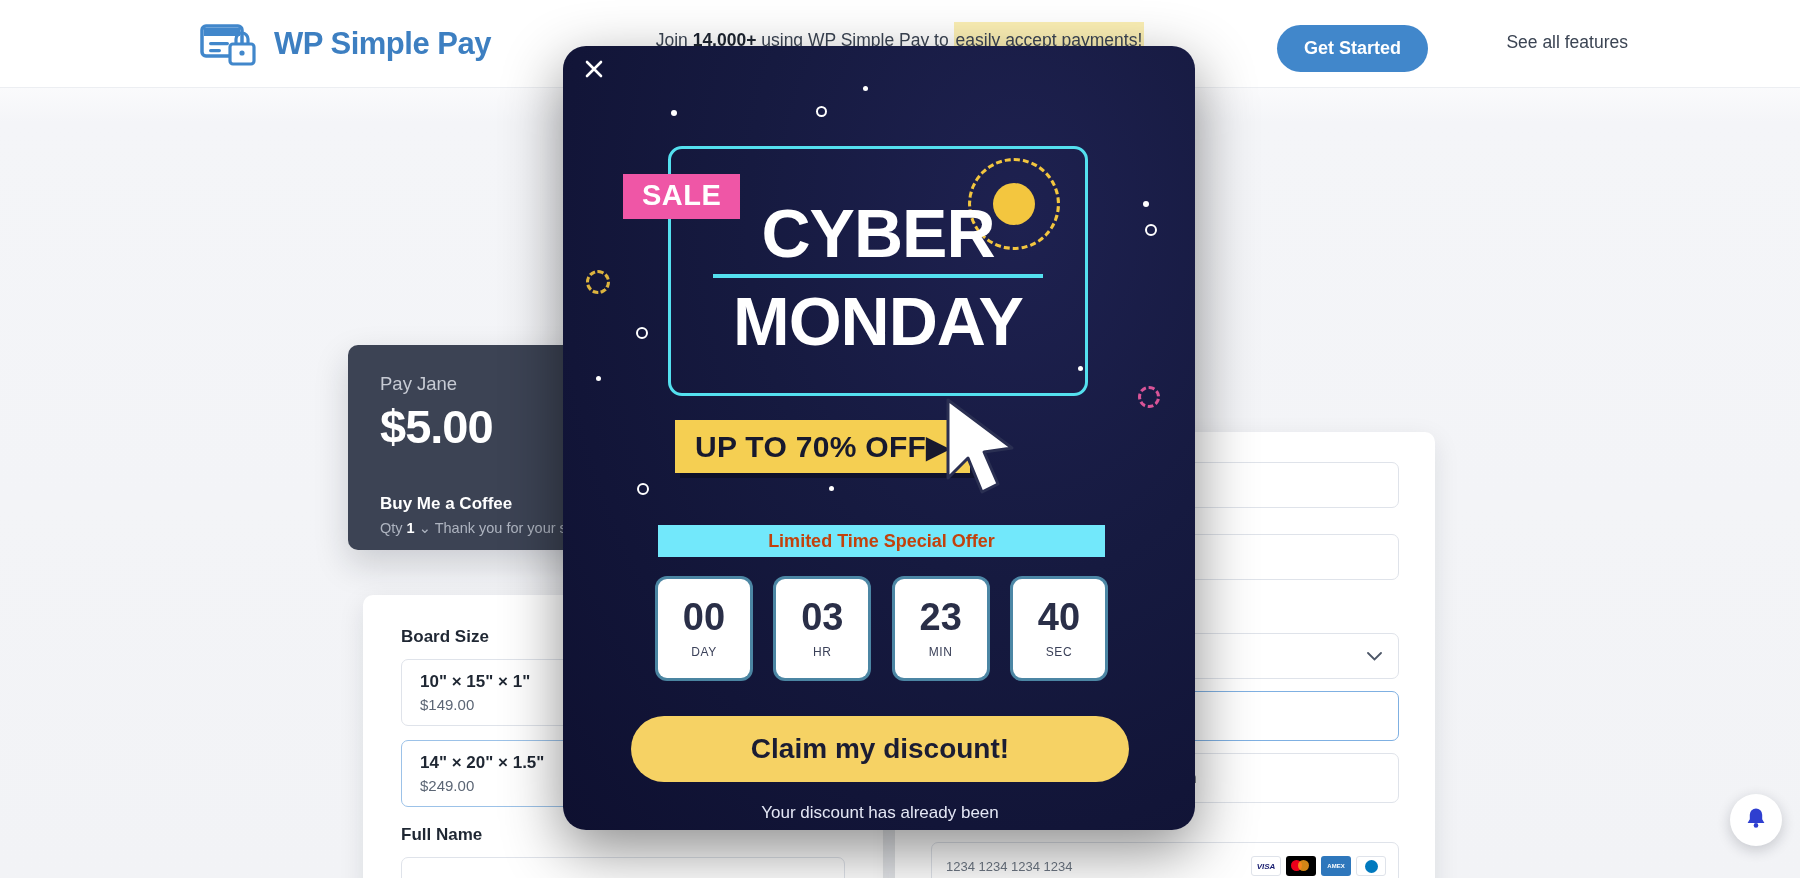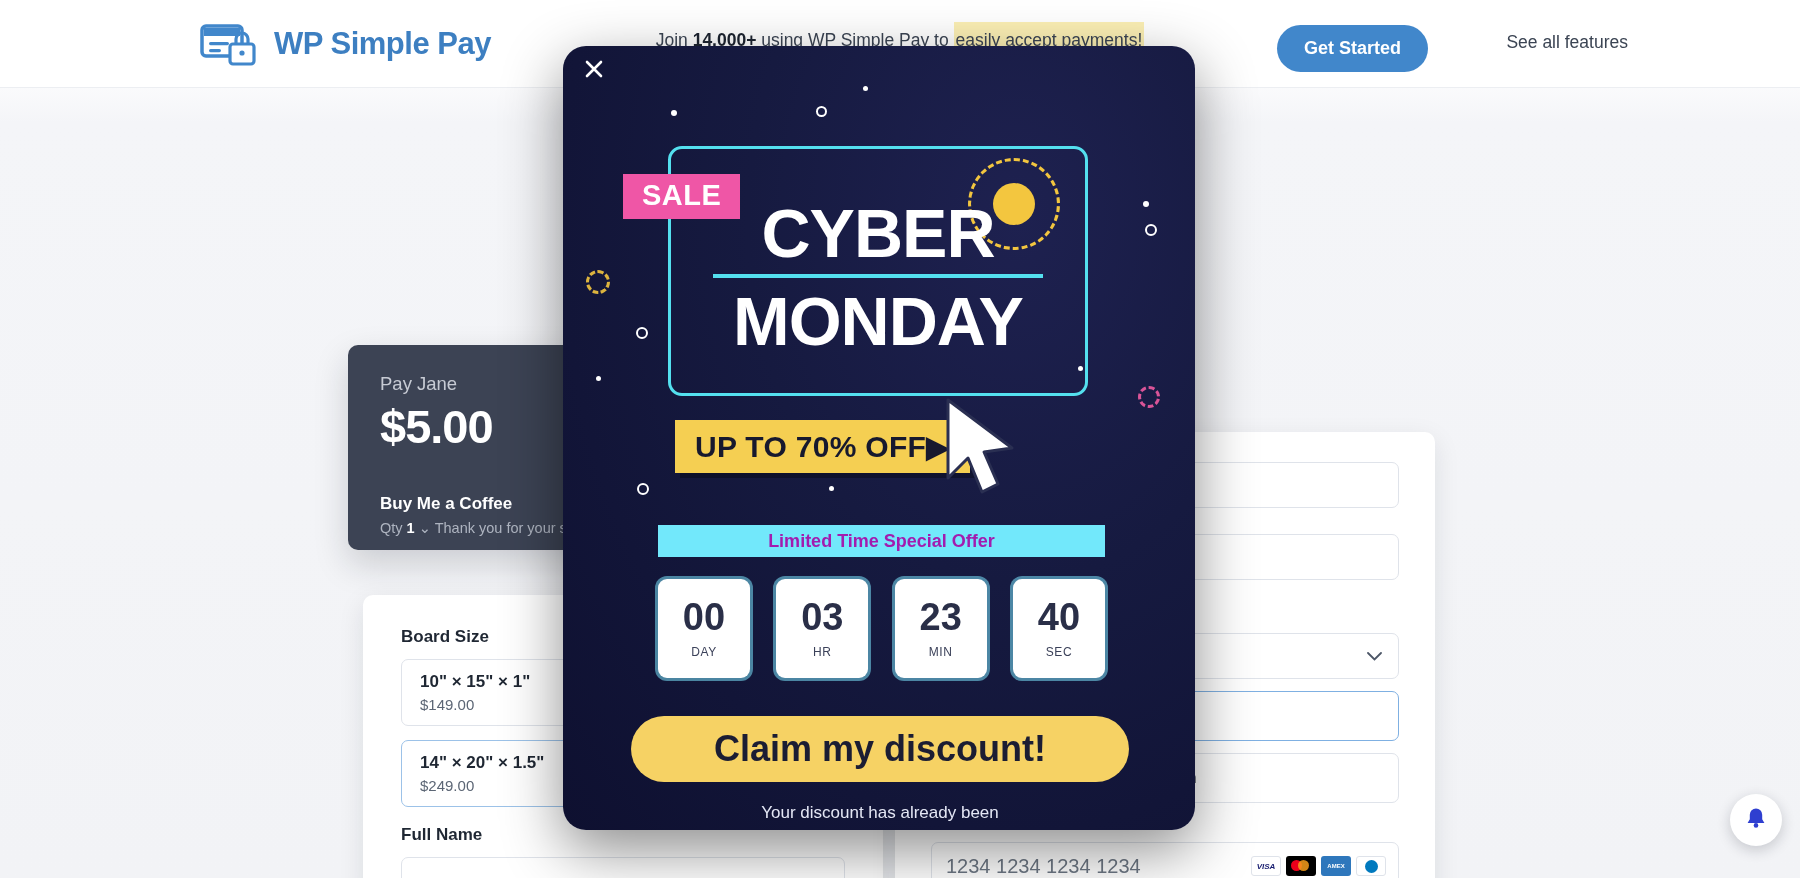--- a/index.html
+++ b/index.html
@@ -116,21 +116,21 @@
     display: flex; align-items: center; justify-content: center;
     font-size: 17px; font-weight: bold; color: #1f2733;
     margin-bottom: 12px; cursor: pointer;
   }
   .amt-btn.selected { border: 1.5px solid #7fb0e2; }
   .card-row {
     border: 1px solid #dfe3ea; border-radius: 7px; height: 48px;
     display: flex; align-items: center; padding: 0 12px 0 14px;
     justify-content: space-between; background: #fff;
   }
-  .card-ph { font-size: 20px; color: #6d7784; }
+  .card-ph { font-size: 13px; color: #6d7784; }
   .brands { display: flex; gap: 5px; align-items: center; }
   .brand { width: 30px; height: 20px; border-radius: 3px; }
 
   
   .bell-fab {
     position: absolute; right: 18px; bottom: 32px;
     width: 52px; height: 52px; border-radius: 50%;
     background: #ffffff; box-shadow: 0 4px 14px rgba(20,25,40,.20);
     display: flex; align-items: center; justify-content: center;
     cursor: pointer;
@@ -197,42 +197,42 @@
     background: #f5cf52; color: #17192e;
     font-size: 30px; font-weight: bold; letter-spacing: .3px;
     padding: 9px 20px; display: flex; align-items: center; gap: 0;
     box-shadow: 5px 5px 0 rgba(0,0,0,.30);
   }
   .cursor-arrow { position: absolute; left: 375px; top: 350px; }
 
   .limited-bar {
     position: absolute; left: 95px; top: 479px;
     width: 447px; height: 32px;
-    background: #72e8fb; color: #a21caf;
+    background: #72e8fb; color: #c2410c;
     font-size: 18px; font-weight: bold;
     display: flex; align-items: center; justify-content: center;
   }
   .timers {
     position: absolute; left: 95px; top: 533px;
     width: 447px; display: flex; justify-content: space-between;
   }
   .timer-box {
     width: 92px; height: 99px; background: #ffffff;
     border-radius: 9px; display: flex; flex-direction: column;
     align-items: center; justify-content: center;
     box-shadow: 0 0 0 3px rgba(122,225,250,.55);
   }
   .timer-num { font-size: 38px; font-weight: bold; color: #2a2f48; line-height: 1; }
   .timer-lbl { font-size: 12px; color: #3b4159; margin-top: 9px; letter-spacing: .6px; }
 
   .cta-btn {
     position: absolute; left: 68px; top: 670px;
     width: 498px; height: 66px; border: none;
     border-radius: 999px; background: #f6d264;
-    color: #1b1d33; font-size: 36px; font-weight: bold;
+    color: #1b1d33; font-size: 28px; font-weight: bold;
     cursor: pointer; font-family: "Liberation Sans", sans-serif;
   }
   .cta-note {
     position: absolute; left: 68px; top: 752px; width: 498px;
     text-align: center; color: #e4e7f5; font-size: 17px; line-height: 29px;
   }
 </style>
 </head>
 <body>
 

